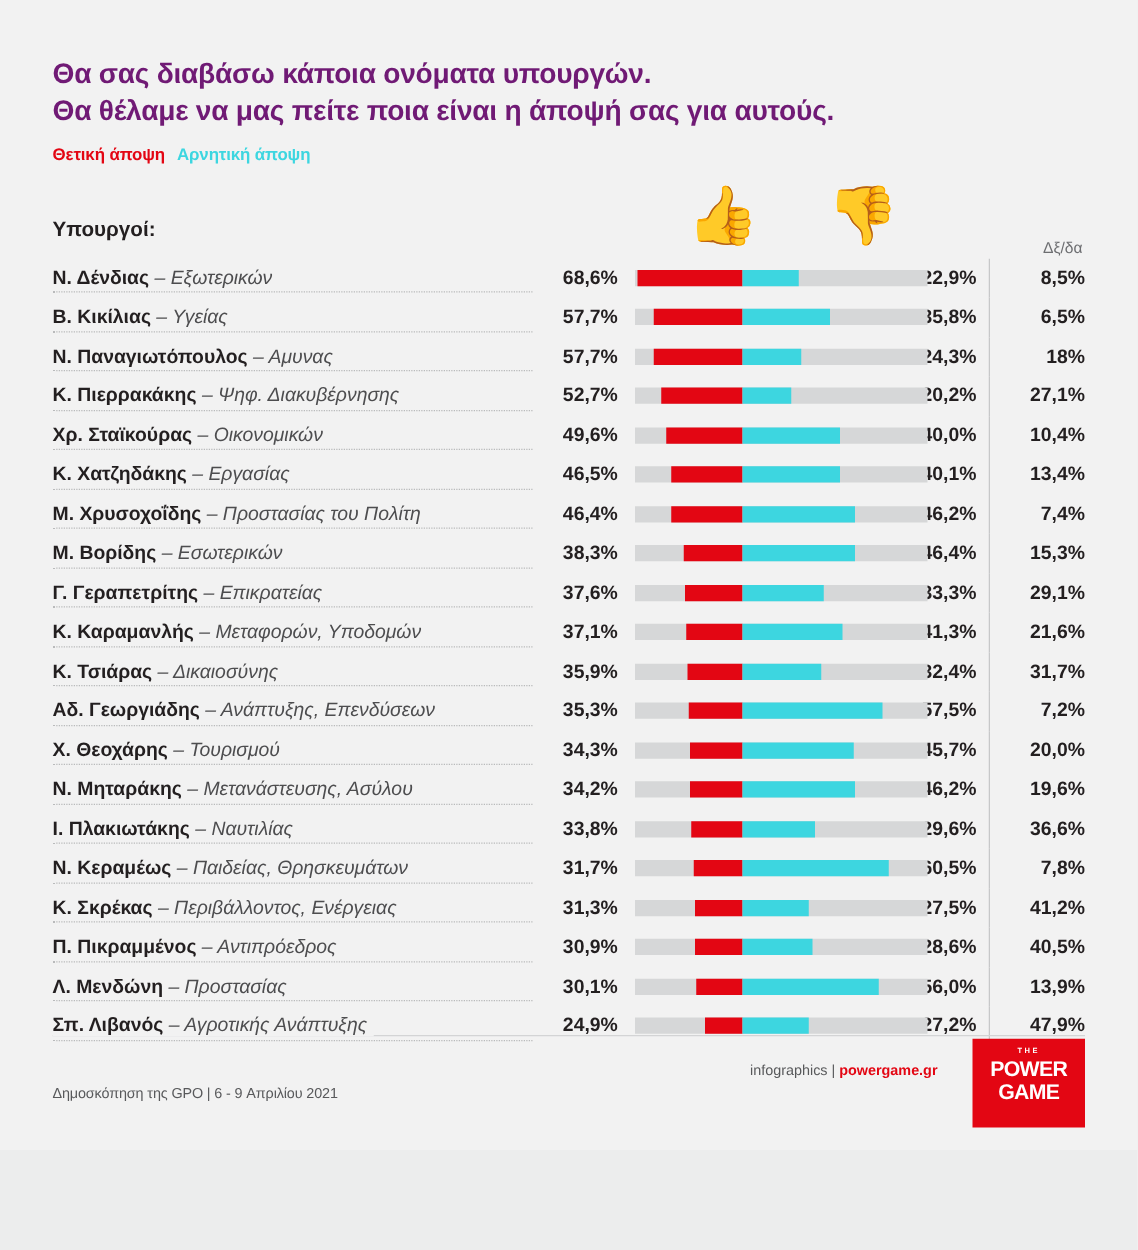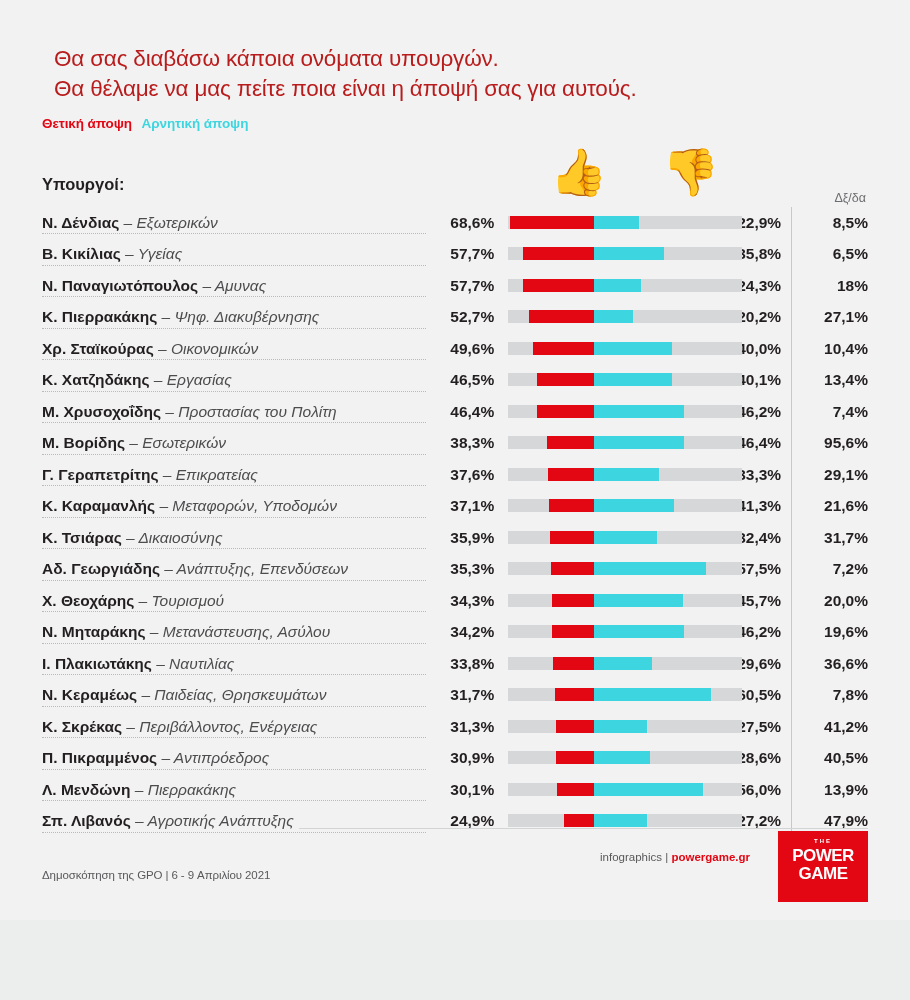--- a/index.html
+++ b/index.html
@@ -20,25 +20,24 @@
     top: 0;
     width: 910px;
     height: 920px;
     background: #f2f2f2;
     box-sizing: border-box;
     padding: 0 42px;
   }
   .title {
     padding-top: 44px;
     font-size: 22.5px;
-    font-weight: normal;
+    font-weight: bold;
     line-height: 1.33;
     letter-spacing: -0.2px;
-    color: #b91c1c;
-    margin-left: 12px;
+    color: #701a75;
   }
   .title .line {
     display: block;
     white-space: nowrap;
   }
   .legend {
     margin-top: 12px;
     font-size: 13.5px;
     font-weight: bold;
     letter-spacing: -0.1px;
@@ -343,21 +342,21 @@
           <td class="c-name"><span class="leader"></span><span class="txt"><span class="nm">Μ. Βορίδης</span><span class="dept"> – Εσωτερικών</span></span></td>
           <td class="c-pos">38,3%</td>
           <td class="c-bar">
             <div class="bar-wrap">
               <div class="bar-track"></div>
               <div class="bar-pos" style="left:38.94571428571429px;width:47.05428571428571px;"></div>
               <div class="bar-neg" style="left:86px;width:89.80645161290323px;"></div>
             </div>
           </td>
           <td class="c-neg">46,4%</td>
-          <td class="c-dk">95,6%</td>
+          <td class="c-dk">15,3%</td>
         </tr>
         <tr>
           <td class="c-name"><span class="leader"></span><span class="txt"><span class="nm">Γ. Γεραπετρίτης</span><span class="dept"> – Επικρατείας</span></span></td>
           <td class="c-pos">37,6%</td>
           <td class="c-bar">
             <div class="bar-wrap">
               <div class="bar-track"></div>
               <div class="bar-pos" style="left:39.80571428571428px;width:46.19428571428572px;"></div>
               <div class="bar-neg" style="left:86px;width:64.45161290322581px;"></div>
             </div>
@@ -476,21 +475,21 @@
             <div class="bar-wrap">
               <div class="bar-track"></div>
               <div class="bar-pos" style="left:48.037142857142854px;width:37.962857142857146px;"></div>
               <div class="bar-neg" style="left:86px;width:55.35483870967742px;"></div>
             </div>
           </td>
           <td class="c-neg">28,6%</td>
           <td class="c-dk">40,5%</td>
         </tr>
         <tr>
-          <td class="c-name"><span class="leader"></span><span class="txt"><span class="nm">Λ. Μενδώνη</span><span class="dept"> – Πιερρακάκης</span></span></td>
+          <td class="c-name"><span class="leader"></span><span class="txt"><span class="nm">Λ. Μενδώνη</span><span class="dept"> – Προστασίας</span></span></td>
           <td class="c-pos">30,1%</td>
           <td class="c-bar">
             <div class="bar-wrap">
               <div class="bar-track"></div>
               <div class="bar-pos" style="left:49.019999999999996px;width:36.980000000000004px;"></div>
               <div class="bar-neg" style="left:86px;width:108.38709677419355px;"></div>
             </div>
           </td>
           <td class="c-neg">56,0%</td>
           <td class="c-dk">13,9%</td>

